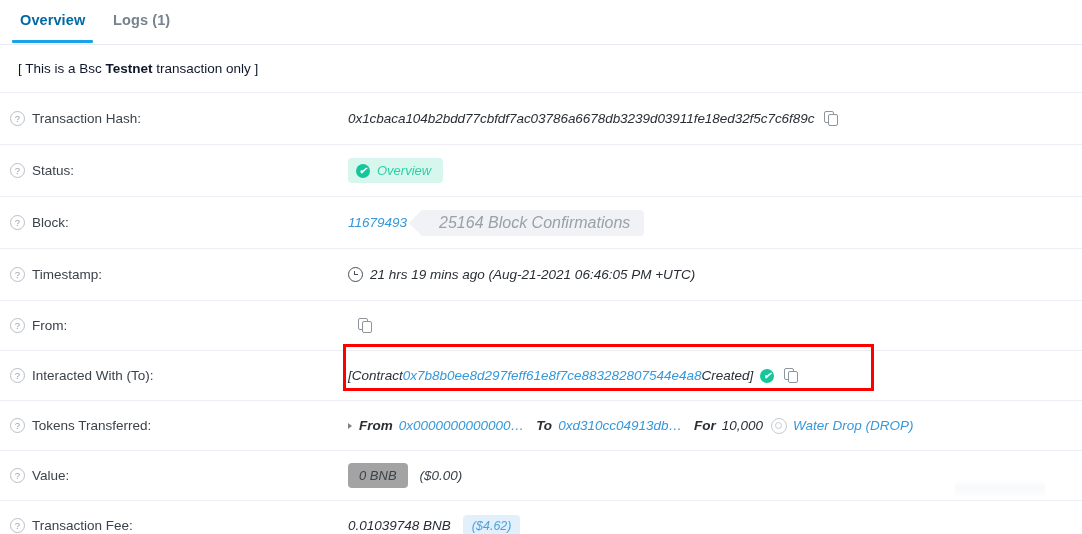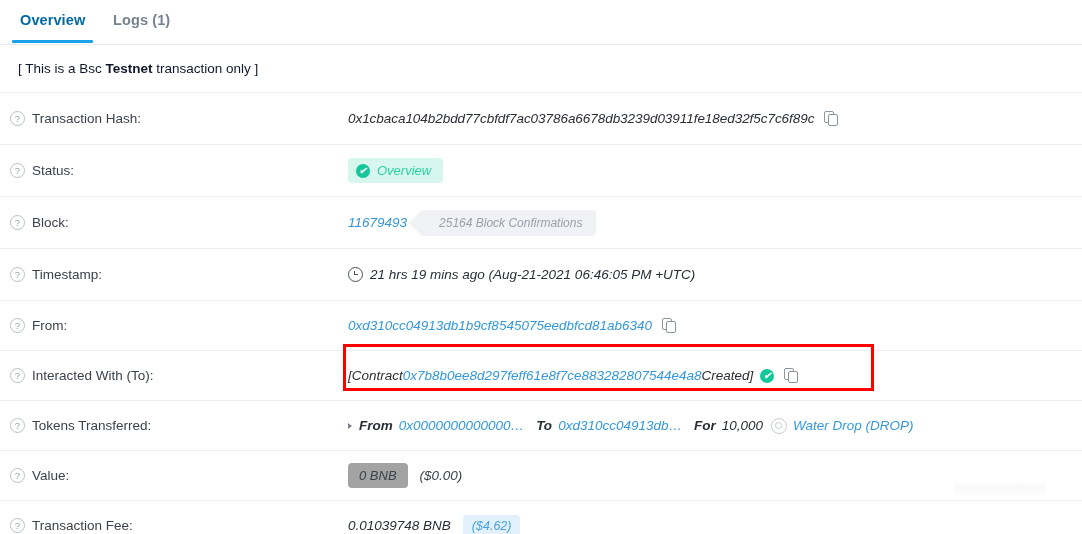--- a/index.html
+++ b/index.html
@@ -172,21 +172,21 @@
     font-weight: bold;
   }
 
   
   .confirm-pill {
     position: relative;
     display: inline-flex;
     align-items: center;
     background: #f1f2f5;
     color: #9aa1aa;
-    font-size: 12px;
+    font-size: 16px;
     height: 26px;
     padding: 0 14px 0 18px;
     margin-left: 14px;
     border-radius: 0 4px 4px 0;
   }
   .confirm-pill::before {
     content: "";
     position: absolute;
     left: -12px;
     top: 0;
@@ -376,21 +376,20 @@
     <span>21 hrs 19 mins ago (Aug-21-2021 06:46:05 PM +UTC)</span>
   </div>
 </div>
 
 <div class="row h48">
   <div class="label">
     <span class="qmark">?</span>
     <span>From:</span>
   </div>
   <div class="value">
-    <span class="lnk">0xd310cc04913db1b9cf8545075eedbfcd81ab6340</span>
     <span class="copy-icon"></span>
   </div>
 </div>
 
 <div class="row h48">
   <div class="label">
     <span class="qmark">?</span>
     <span>Interacted With (To):</span>
   </div>
   <div class="value">

